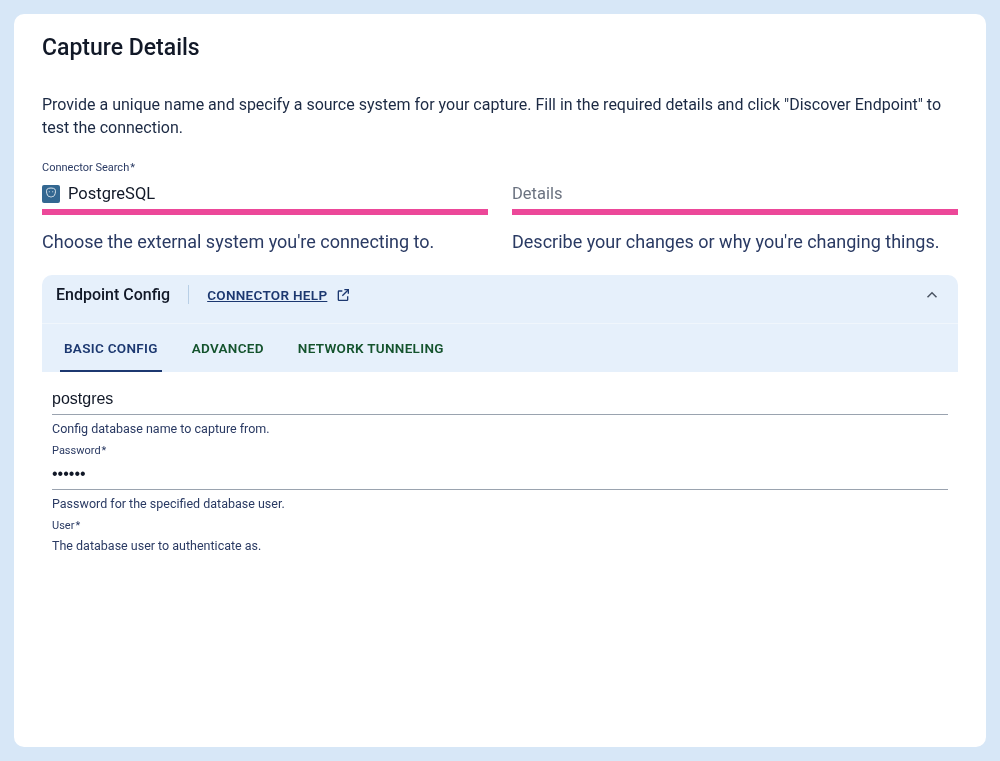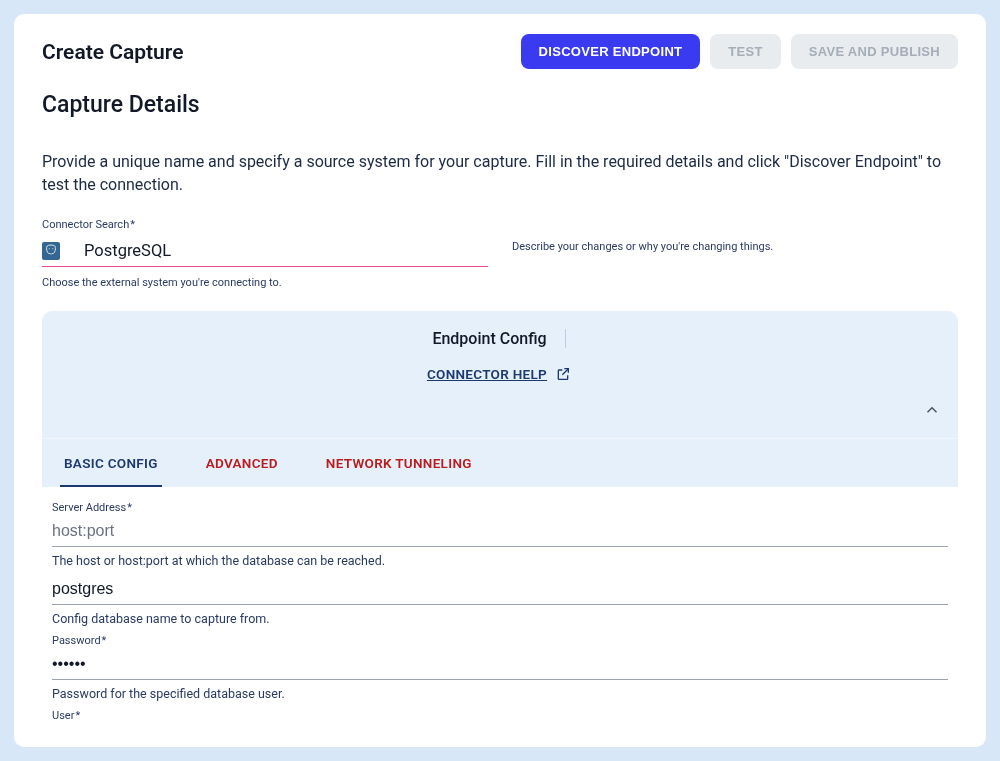--- a/index.html
+++ b/index.html
@@ -66,55 +66,54 @@
   .col { flex: 1; min-width: 0; }
   .field-label {
     font-size: 11px;
     color: #2a3a63;
     margin-bottom: 6px;
   }
   .req::after { content: "*"; margin-left: 1px; }
   .field-value-row {
     display: flex;
     align-items: center;
-    gap: 24px;
-    border-bottom: 1px solid #ec4899;
+    gap: 8px;
+    border-bottom: 6px solid #ec4899;
     padding: 4px 0 6px 0;
     min-height: 28px;
   }
   .field-value {
     font-size: 16.5px;
     color: #111827;
   }
   .placeholder { color: #6b7280; }
   .pg-icon {
     width: 18px; height: 18px;
     display: inline-flex; align-items: center; justify-content: center;
     background: #336791;
     border-radius: 2px;
   }
   .pg-icon svg { width: 14px; height: 14px; }
   .help-text {
-    font-size: 11px;
+    font-size: 18px;
     color: #2a3a63;
-    margin-top: 8px;
+    margin-top: 14px;
     line-height: 1.4;
   }
 
   .endpoint-panel {
     background: #e6f0fb;
     border-radius: 10px 10px 0 0;
     padding: 0;
   }
   .panel-header {
     display: flex;
     align-items: center;
-    padding: 18px 16px 18px 14px;
+    padding: 10px 16px 18px 14px;
     gap: 18px;
-    flex-direction: column;
   }
   .panel-title {
     font-size: 16px;
     font-weight: 500;
     color: #111827;
     padding-right: 18px;
     border-right: 1px solid #b8cfe6;
   }
   .connector-help {
     display: inline-flex;
@@ -131,30 +130,30 @@
   .chev {
     margin-left: auto;
     width: 20px; height: 20px;
     display:flex; align-items:center; justify-content:center;
     color:#4b5563;
     cursor:pointer;
   }
 
   .tabs {
     display: flex;
-    gap: 40px;
+    gap: 26px;
     padding: 0 18px;
     border-top: 1px solid rgba(255,255,255,0.4);
   }
   .tab {
     padding: 16px 4px 14px 4px;
     font-size: 13.5px;
     font-weight: 600;
     letter-spacing: 0.3px;
-    color: #b91c1c;
+    color: #14532d;
     cursor: pointer;
     border-bottom: 2px solid transparent;
   }
   .tab.active {
     color: #1c3870;
     border-bottom: 2px solid #1c3870;
   }
 
   .form-area {
     background: #fff;
@@ -178,28 +177,20 @@
     color: #2a3a63;
     margin-top: 6px;
     margin-bottom: 8px;
   }
 </style>
 </head>
 <body>
 
 <div class="card">
 
-  <div class="top-row">
-    <div class="page-title">Create Capture</div>
-    <div class="btn-row">
-      <button class="btn btn-primary">DISCOVER ENDPOINT</button>
-      <button class="btn btn-disabled">TEST</button>
-      <button class="btn btn-disabled">SAVE AND PUBLISH</button>
-    </div>
-  </div>
 
   <div class="section-title">Capture Details</div>
   <div class="section-desc">Provide a unique name and specify a source system for your capture. Fill in the required details and click "Discover Endpoint" to test the connection.</div>
 
   <div class="details-grid">
 
     <div class="col">
       <div class="field-label req">Connector Search</div>
       <div class="field-value-row">
         <span class="pg-icon">
@@ -210,20 +201,23 @@
             </svg>
         </span>
         <span class="field-value">PostgreSQL</span>
       </div>
       <div class="help-text">Choose the external system you're connecting to.</div>
     </div>
 
 
     <div class="col">
       <div class="field-label" style="visibility:hidden;">.</div>
+      <div class="field-value-row">
+        <span class="field-value placeholder">Details</span>
+      </div>
       <div class="help-text">Describe your changes or why you're changing things.</div>
     </div>
   </div>
 
   <div class="endpoint-panel">
     <div class="panel-header">
       <div class="panel-title">Endpoint Config</div>
       <a class="connector-help">
         <span>CONNECTOR HELP</span>
         <span class="ext-icon">
@@ -242,36 +236,32 @@
     </div>
 
     <div class="tabs">
       <div class="tab active">BASIC CONFIG</div>
       <div class="tab">ADVANCED</div>
       <div class="tab">NETWORK TUNNELING</div>
     </div>
 
     <div class="form-area">
 
-      <div class="form-field">
-        <div class="field-label req">Server Address</div>
-        <input class="input-line" type="text" placeholder="host:port" style="">
-        <div class="form-help">The host or host:port at which the database can be reached.</div>
-      </div>
 
       <div class="form-field">
         <input class="input-line" type="text" value="postgres" style="">
         <div class="form-help">Config database name to capture from.</div>
       </div>
 
       <div class="form-field">
         <div class="field-label req">Password</div>
         <input class="input-line" type="text" value="••••••" style="">
         <div class="form-help">Password for the specified database user.</div>
       </div>
 
       <div class="form-field">
         <div class="field-label req">User</div>
+        <div class="form-help">The database user to authenticate as.</div>
       </div>
     </div>
   </div>
 
 </div>
 
 </body></html>

